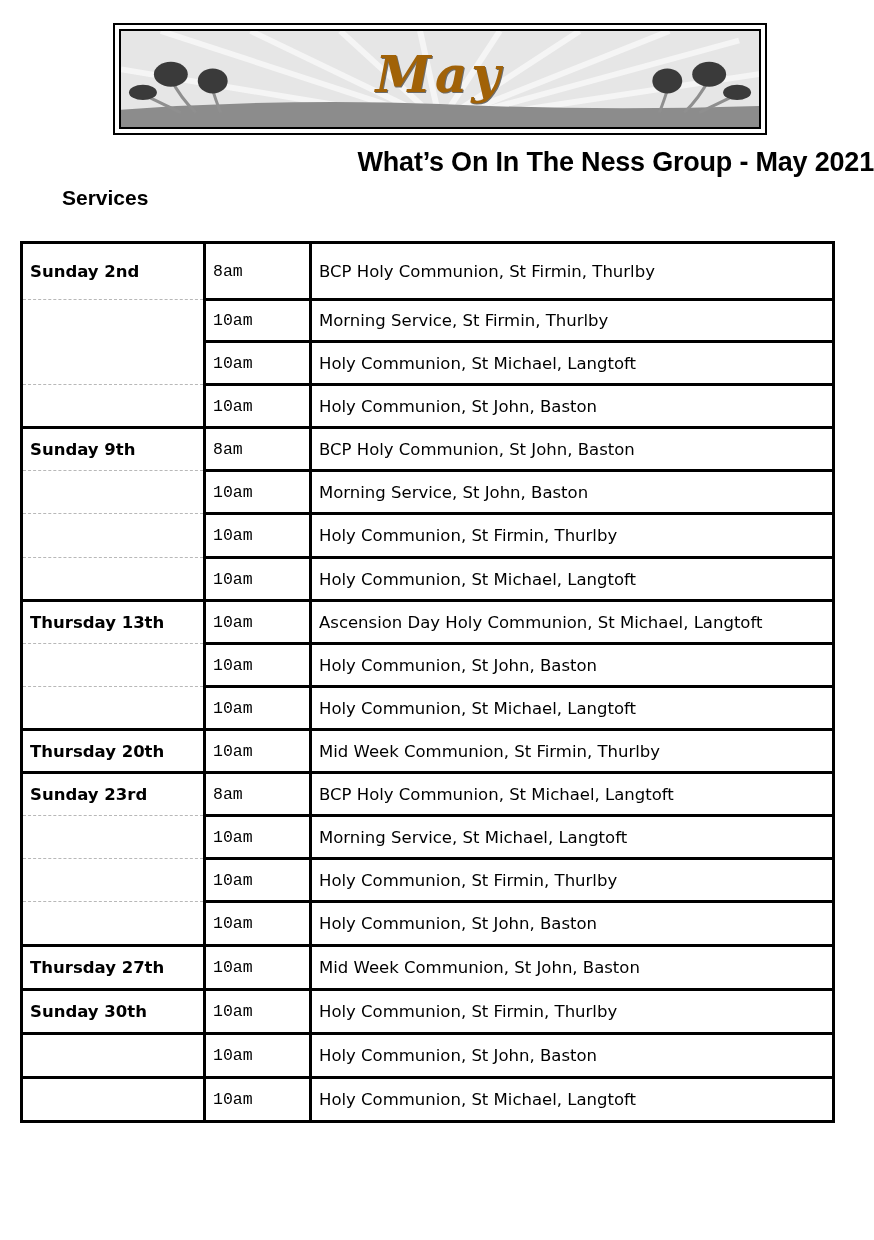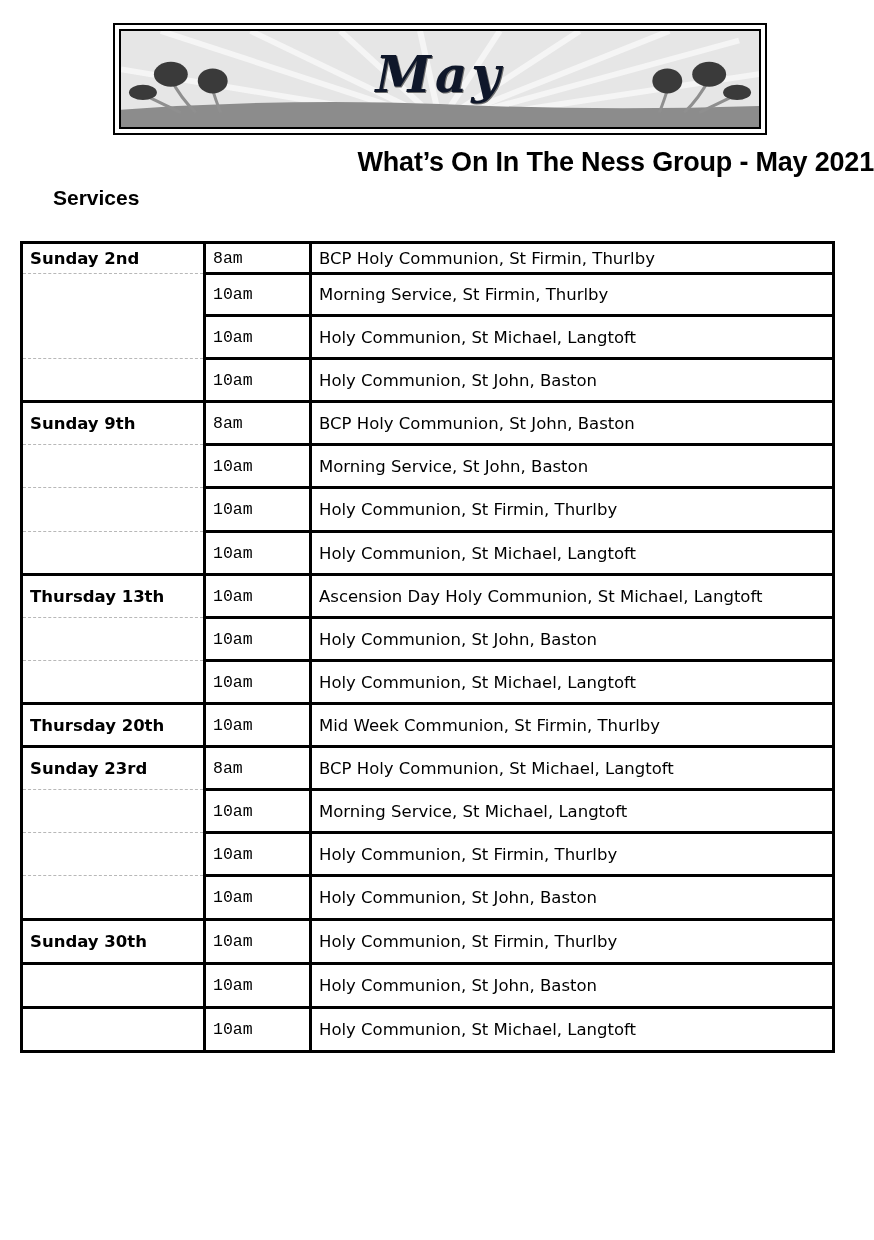--- a/index.html
+++ b/index.html
@@ -1,22 +1,22 @@
 <!DOCTYPE html>
 <html><head>
 <meta charset="utf-8">
 <style>
   html, body { margin: 0; padding: 0; background: #ffffff; }
   body { width: 874px; height: 1240px; position: relative; overflow: hidden; font-family: "DejaVu Sans", sans-serif; color: #000; }
   .banner-outer { position: absolute; left: 113px; top: 23px; width: 654px; height: 112px; border: 2px solid #000; box-sizing: border-box; }
   .banner-inner { position: absolute; left: 4px; top: 4px; right: 4px; bottom: 4px; border: 2px solid #000; overflow: hidden; background: #e9e9e9; }
   .banner-inner svg { display: block; width: 100%; height: 100%; }
-  .banner-title { position: absolute; left: 0; right: 0; top: 14px; text-align: center; font-family: "DejaVu Serif", serif; font-style: italic; font-weight: bold; font-size: 50px; color: #0f172a; letter-spacing: 4px; text-shadow: 1px 1px 0 #6d6d6d; }
+  .banner-title { position: absolute; left: 0; right: 0; top: 14px; text-align: center; font-family: "DejaVu Serif", serif; font-style: italic; font-weight: bold; font-size: 50px; color: #a16207; letter-spacing: 4px; text-shadow: 1px 1px 0 #6d6d6d; }
   .page-title { position: absolute; left: 0; width: 874px; top: 147px; text-align: right; font-family: "Liberation Sans", sans-serif; font-weight: bold; font-size: 27px; letter-spacing: -0.2px; }
-  .section-title { position: absolute; left: 53px; top: 186px; font-family: "Liberation Sans", sans-serif; font-weight: bold; font-size: 21px; }
+  .section-title { position: absolute; left: 62px; top: 186px; font-family: "Liberation Sans", sans-serif; font-weight: bold; font-size: 21px; }
   table.services { position: absolute; left: 20px; top: 241px; width: 815px; border-collapse: collapse; font-family: "DejaVu Sans", sans-serif; font-size: 16.5px; }
   table.services td { padding: 0 0 0 7px; vertical-align: middle; white-space: nowrap; }
   td.c-day { width: 173px; border-left: 3px solid #000; border-right: 3px solid #000; font-weight: bold; }
   td.c-time { width: 96px; border: 3px solid #000; font-family: Liberation Mono, monospace; }
   td.c-desc { border: 3px solid #000; }
   tr.group-start td.c-day { border-top: 3px solid #000; }
   tr.cont td.c-day { border-top: 1px dashed #b8b8b8; }
   tr.last td.c-day { border-bottom: 3px solid #000; }
   tr.solid td.c-day { border-top: 3px solid #000; }
 </style>
@@ -59,21 +59,21 @@
     </svg>
     <div class="banner-title">May</div>
   </div>
 </div>
 
 <div class="page-title">What’s On In The Ness Group - May 2021</div>
 <div class="section-title">Services</div>
 
 <table class="services">
   <tbody id="services-body">
-      <tr class="group-start" style="height: 31px;">
+      <tr class="group-start" style="height: 57px;">
         <td class="c-day">Sunday 2nd</td>
         <td class="c-time">8am</td>
         <td class="c-desc">BCP Holy Communion, St Firmin, Thurlby</td>
       </tr>
       <tr class="cont" style="height: 42px;">
         <td class="c-day"></td>
         <td class="c-time">10am</td>
         <td class="c-desc">Morning Service, St Firmin, Thurlby</td>
       </tr>
       <tr class="" style="height: 43px;">
@@ -140,20 +140,25 @@
         <td class="c-day"></td>
         <td class="c-time">10am</td>
         <td class="c-desc">Holy Communion, St Firmin, Thurlby</td>
       </tr>
       <tr class="cont" style="height: 44px;">
         <td class="c-day"></td>
         <td class="c-time">10am</td>
         <td class="c-desc">Holy Communion, St John, Baston</td>
       </tr>
       <tr class="group-start" style="height: 44px;">
+        <td class="c-day">Thursday 27th</td>
+        <td class="c-time">10am</td>
+        <td class="c-desc">Mid Week Communion, St John, Baston</td>
+      </tr>
+      <tr class="group-start" style="height: 44px;">
         <td class="c-day">Sunday 30th</td>
         <td class="c-time">10am</td>
         <td class="c-desc">Holy Communion, St Firmin, Thurlby</td>
       </tr>
       <tr class="solid" style="height: 44px;">
         <td class="c-day"></td>
         <td class="c-time">10am</td>
         <td class="c-desc">Holy Communion, St John, Baston</td>
       </tr>
       <tr class="solid last" style="height: 44px;">

